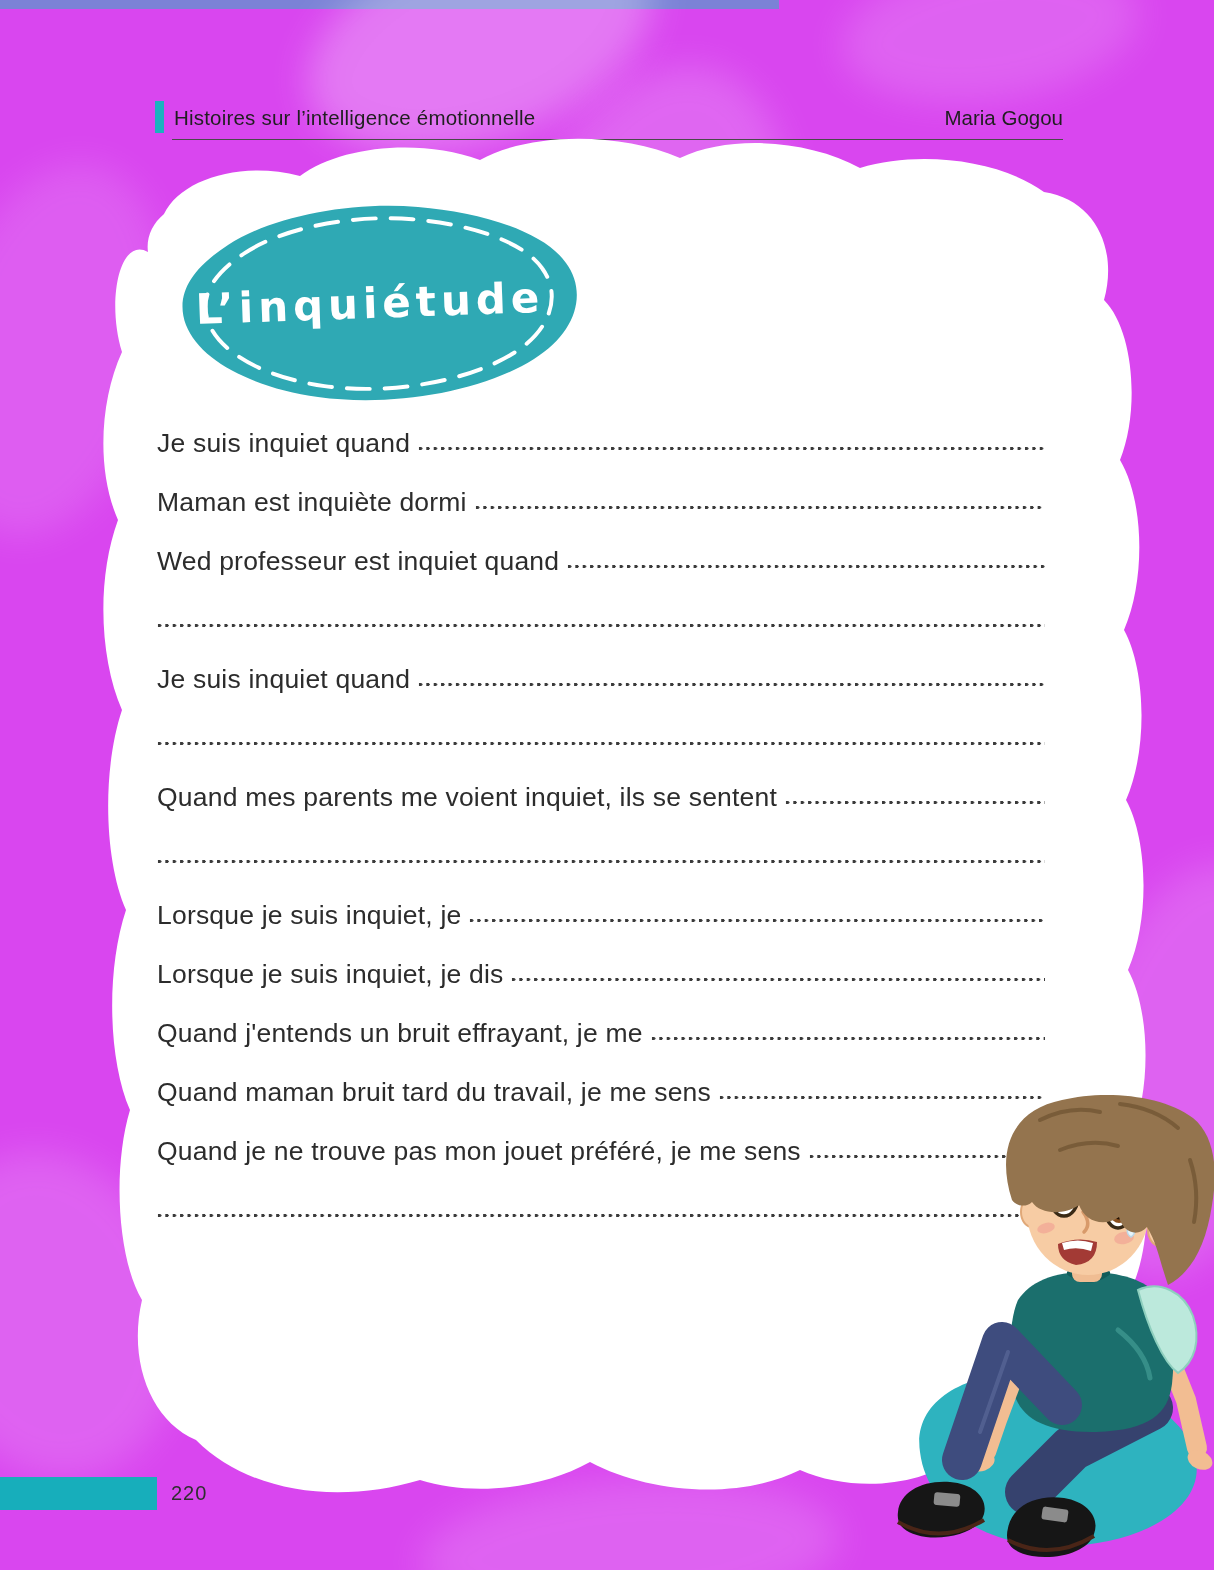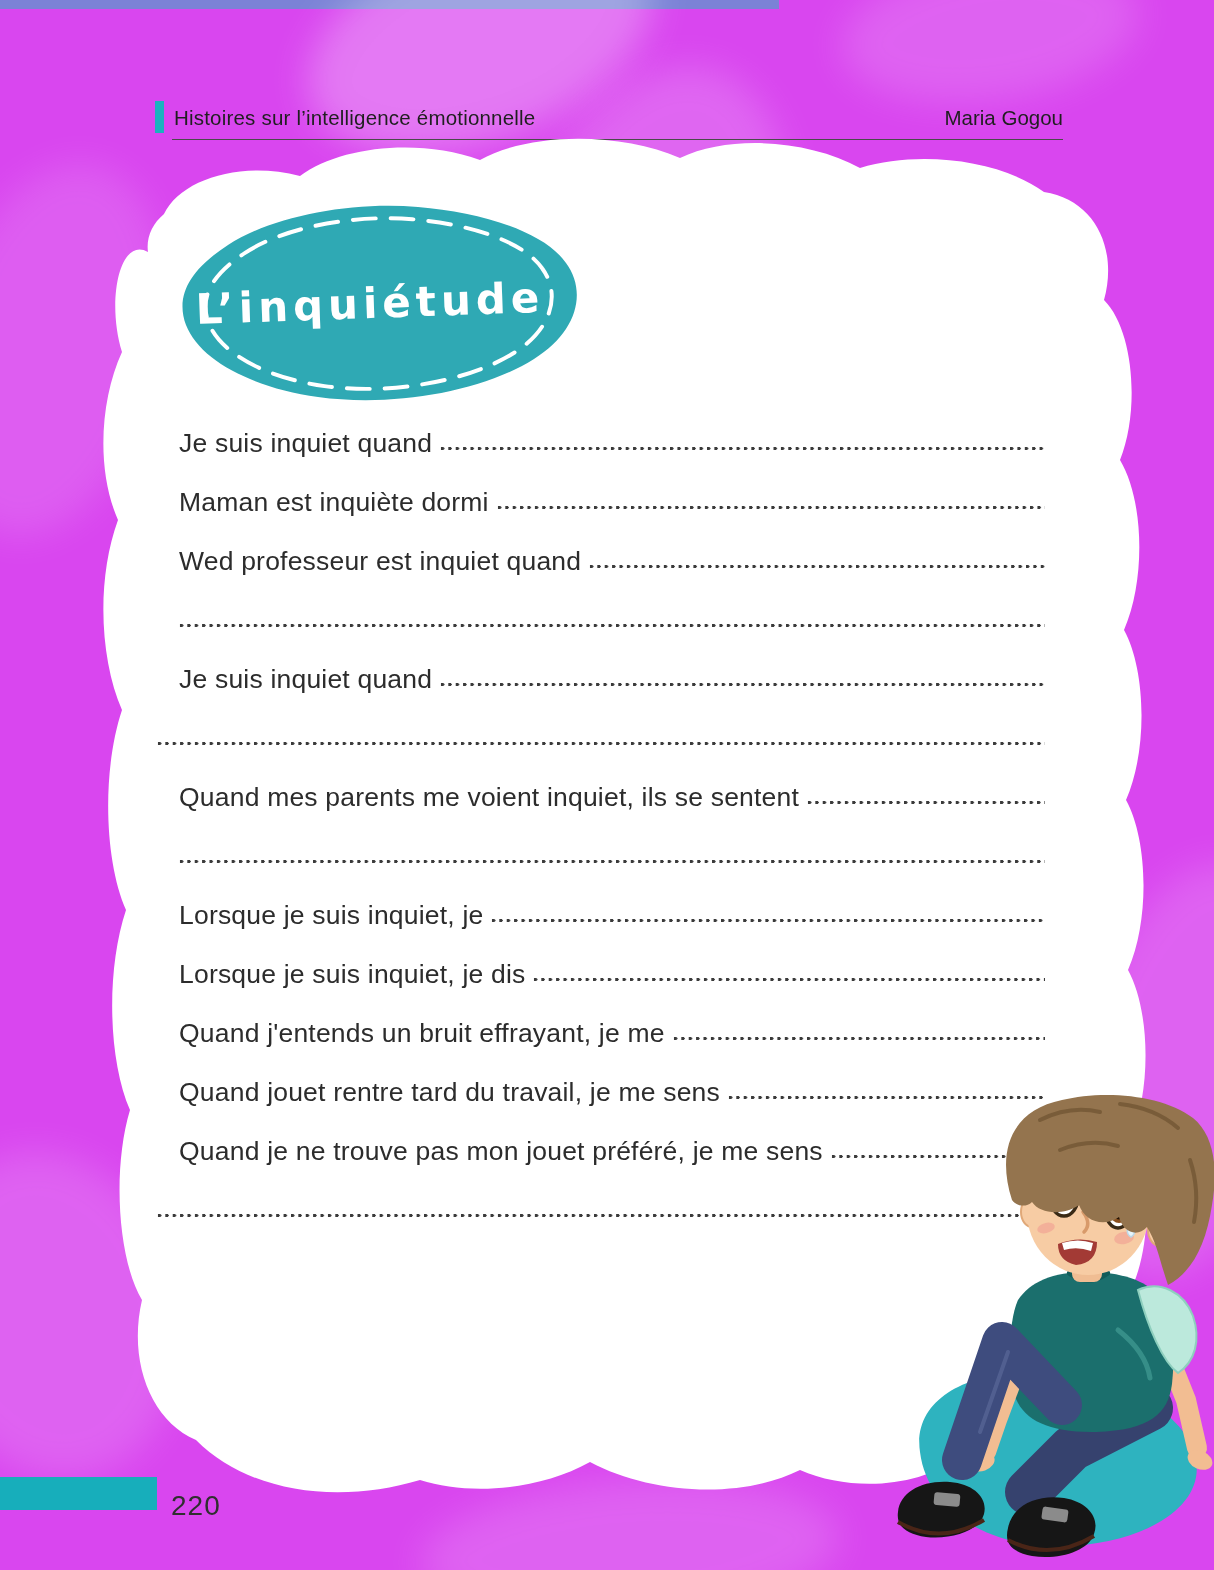--- a/index.html
+++ b/index.html
@@ -33,31 +33,31 @@
   .badge-label{
     position:absolute;left:0;top:0;width:100%;height:100%;
     display:flex;align-items:center;justify-content:center;
     font-family:"DejaVu Sans",sans-serif;font-weight:bold;
     font-size:42px;color:#ffffff;letter-spacing:5px;transform:rotate(-2deg);
   }
 
   
   .lines{position:absolute;left:157px;top:397px;width:888px;z-index:2;}
   .line{display:flex;align-items:flex-end;height:59px;}
-  .prompt{font-size:26.5px;line-height:1;color:#2c2c2c;white-space:nowrap;margin-right:8px;letter-spacing:.2px;margin-left:22px;}
+  .prompt{font-size:26.5px;line-height:1;color:#2c2c2c;white-space:nowrap;margin-right:8px;letter-spacing:.2px;}
   .prompt:empty{margin-right:0;}
   .dots{
     flex:1;height:5px;margin-bottom:5px;
     background-image:radial-gradient(circle at 2.5px 2.5px,#3a3a3a 1.6px,rgba(0,0,0,0) 2px);
     background-size:7.4px 5px;background-repeat:repeat-x;background-position:left bottom;
   }
 
   
   .footer-bar{position:absolute;left:0;top:1477px;width:157px;height:33px;background:#17aebb;}
-  .page-number{position:absolute;left:171px;top:1482px;font-size:28px;color:#2f2f2f;letter-spacing:1px;margin-top:8px;}
+  .page-number{position:absolute;left:171px;top:1482px;font-size:20px;color:#2f2f2f;letter-spacing:1px;}
 
   .boy-layer{z-index:3;}
   .blob-layer{z-index:1;}
   .badge-wrap{z-index:2;}
 </style>
 </head>
 <body>
 
 <div class="page">
 
@@ -166,21 +166,21 @@
       </div>
     <div class="line">
         <span class="prompt">Lorsque je suis inquiet, je dis</span>
         <span class="dots"></span>
       </div>
     <div class="line">
         <span class="prompt">Quand j'entends un bruit effrayant, je me</span>
         <span class="dots"></span>
       </div>
     <div class="line">
-        <span class="prompt">Quand jouet rentre tard du travail, je me sens</span>
+        <span class="prompt">Quand maman bruit tard du travail, je me sens</span>
         <span class="dots"></span>
       </div>
     <div class="line">
         <span class="prompt">Quand je ne trouve pas mon jouet préféré, je me sens</span>
         <span class="dots"></span>
       </div>
     <div class="line">
         <span class="dots"></span>
       </div>
   </div>

